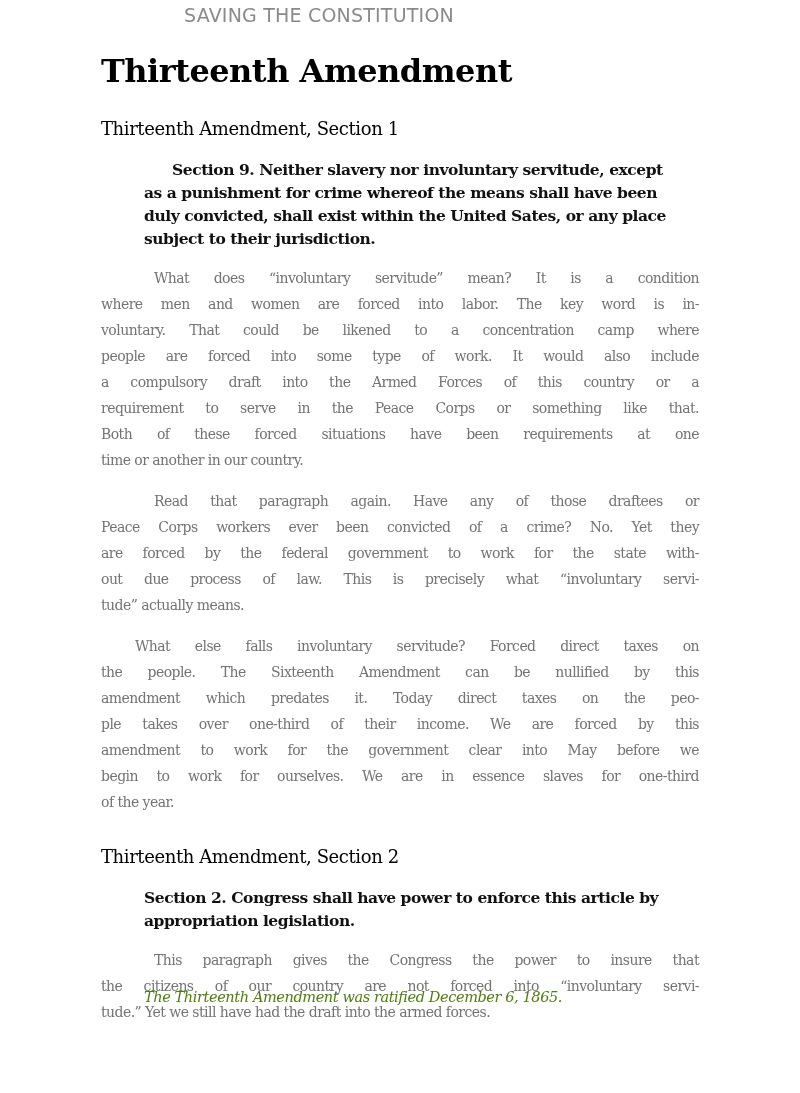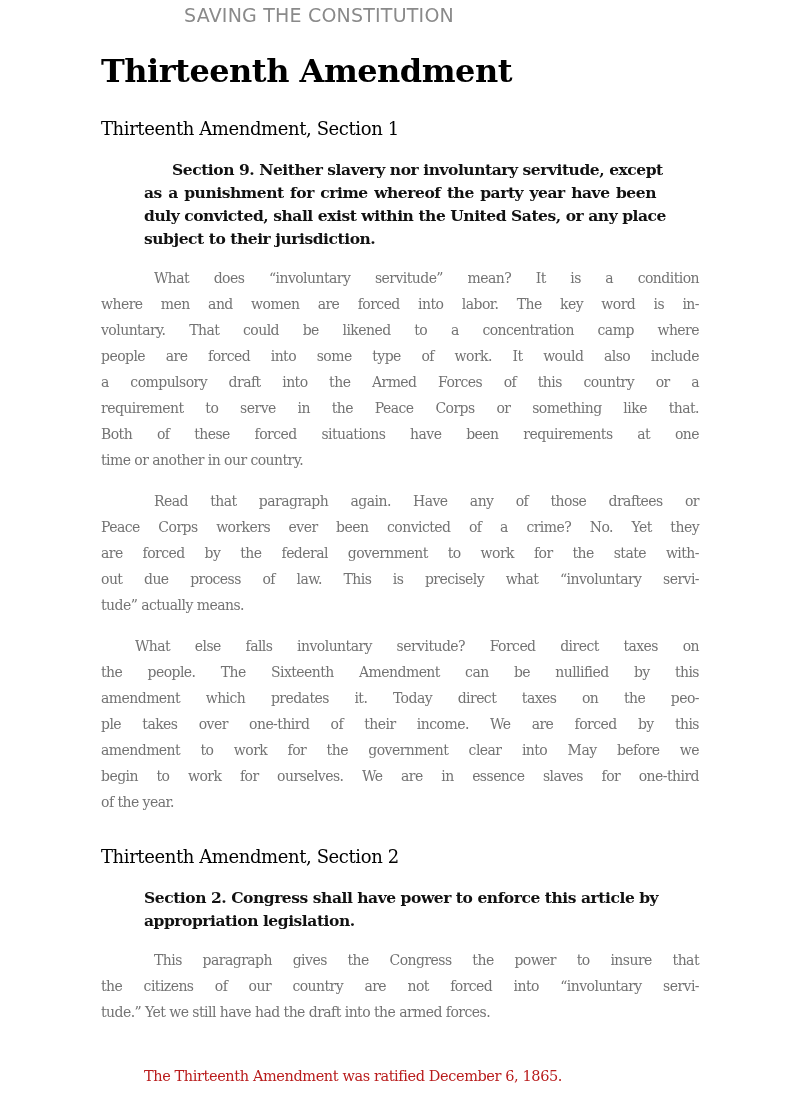--- a/index.html
+++ b/index.html
@@ -21,36 +21,36 @@
     font-family: "DejaVu Serif", serif; font-weight: bold; font-size: 15.5px; line-height: 23px;
     color: #111; letter-spacing: -0.45px;
   }
   .para {
     position: absolute; left: 101px; width: 598px;
     font-family: "DejaVu Serif", serif; font-size: 14px; line-height: 26px; color: #737373; letter-spacing: -0.55px;
   }
   .line { display: block; white-space: nowrap; text-align: justify; text-align-last: justify; }
   .line.last { text-align-last: left; }
   .footnote {
-    position: absolute; left: 144px; top: 1068px;
-    font-family: "DejaVu Serif", serif; font-size: 14.5px; color: #b91c1c; letter-spacing: -0.4px;
+    position: absolute; left: 144px; top: 989px;
+    font-family: "DejaVu Serif", serif; font-size: 14.5px; color: #4d7c0f; letter-spacing: -0.4px; font-style: italic;
   }
 </style>
 </head>
 <body>
 
 <div class="running-head">SAVING THE CONSTITUTION</div>
 
 <h1 class="page-title" style="margin:0;text-align:right;">Thirteenth Amendment</h1>
 
 <div class="section-heading" style="top:118px;">Thirteenth Amendment, Section 1</div>
 
 <div class="quote" style="top:158px;">
   <span class="line" style="padding-left:28px;">Section 9.  Neither slavery nor involuntary servitude, except</span>
-  <span class="line">as a punishment for crime whereof the party year have been</span>
+  <span class="line">as a punishment for crime whereof the means shall have been</span>
   <span class="line">duly convicted, shall exist within the United Sates, or any place</span>
   <span class="line last">subject to their jurisdiction.</span>
 </div>
 
 <div class="para" style="top:265px;">
   <span class="line" style="padding-left:53px;">What does “involuntary servitude” mean?  It is a condition</span>
   <span class="line">where men and women are forced into labor.  The key word is in-</span>
   <span class="line">voluntary.  That could be likened to a concentration camp where</span>
   <span class="line">people are forced into some type of work.  It would also include</span>
   <span class="line">a compulsory draft into the Armed Forces of this country or a</span>

